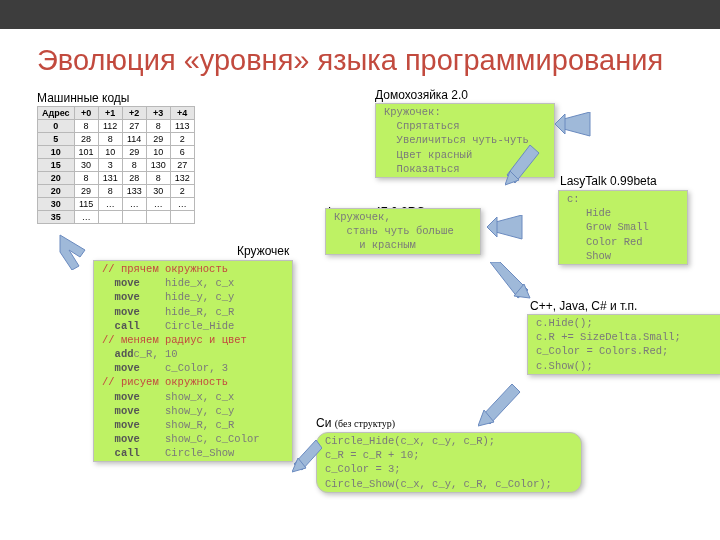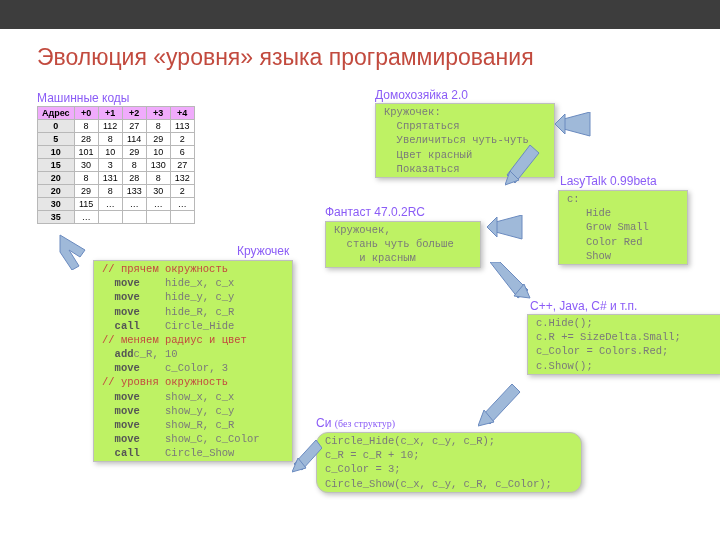--- a/index.html
+++ b/index.html
@@ -13,44 +13,44 @@
     overflow: hidden;
   }
   .topbar {
     height: 29px;
     background: #3d3d3d;
   }
   .title {
     position: absolute;
     left: 37px;
     top: 44px;
-    font-size: 23px;
+    font-size: 29px;
     color: #c24a3e;
   }
   .label {
     position: absolute;
     font-size: 12px;
-    color: #8b5cf6;
+    color: #000000;
   }
   .label-small {
     font-size: 10px;
     font-family: Liberation Serif, serif;
   }
   .tbl {
     position: absolute;
     border-collapse: collapse;
     font-size: 9px;
   }
   .tbl th, .tbl td {
     border: 1px solid #b8b8b8;
     padding: 1px 4px;
     text-align: center;
   }
   .tbl th {
-    background: #f0abfc;
+    background: #e5e5e5;
     font-weight: bold;
   }
   .tbl .addr {
     background: #e6e6e6;
     font-weight: bold;
   }
   .codebox {
     position: absolute;
     background: #bef264;
     border: 1px solid #bfbfbf;
@@ -167,34 +167,34 @@
 </table>
 
 <div class="codebox" style="left:93px; top:260px; width:200px;"><span class="cm">// прячем окружность</span>
   <span class="kw">move</span>    <span>hide_x, c_x</span>
   <span class="kw">move</span>    <span>hide_y, c_y</span>
   <span class="kw">move</span>    <span>hide_R, c_R</span>
   <span class="kw">call</span>    <span>Circle_Hide</span>
 <span class="cm">// меняем радиус и цвет</span>
   <span class="kw">add</span><span>c_R, 10</span>
   <span class="kw">move</span>    <span>c_Color, 3</span>
-<span class="cm">// уровня окружность</span>
+<span class="cm">// рисуем окружность</span>
   <span class="kw">move</span>    <span>show_x, c_x</span>
   <span class="kw">move</span>    <span>show_y, c_y</span>
   <span class="kw">move</span>    <span>show_R, c_R</span>
   <span class="kw">move</span>    <span>show_C, c_Color</span>
   <span class="kw">call</span>    <span>Circle_Show</span></div>
 
 <div class="codebox" style="left:375px; top:103px; width:180px;">Кружочек:
   Спрятаться
   Увеличиться чуть-чуть
   Цвет красный
   Показаться</div>
 
-<div class="codebox" style="left:325px; top:221px; width:156px;">Кружочек,
+<div class="codebox" style="left:325px; top:208px; width:156px;">Кружочек,
   стань чуть больше
     и красным</div>
 
 <div class="codebox" style="left:558px; top:190px; width:130px;">c:
    Hide
    Grow Small
    Color Red
    Show</div>
 
 <div class="codebox" style="left:527px; top:314px; width:194px;">c.Hide();

